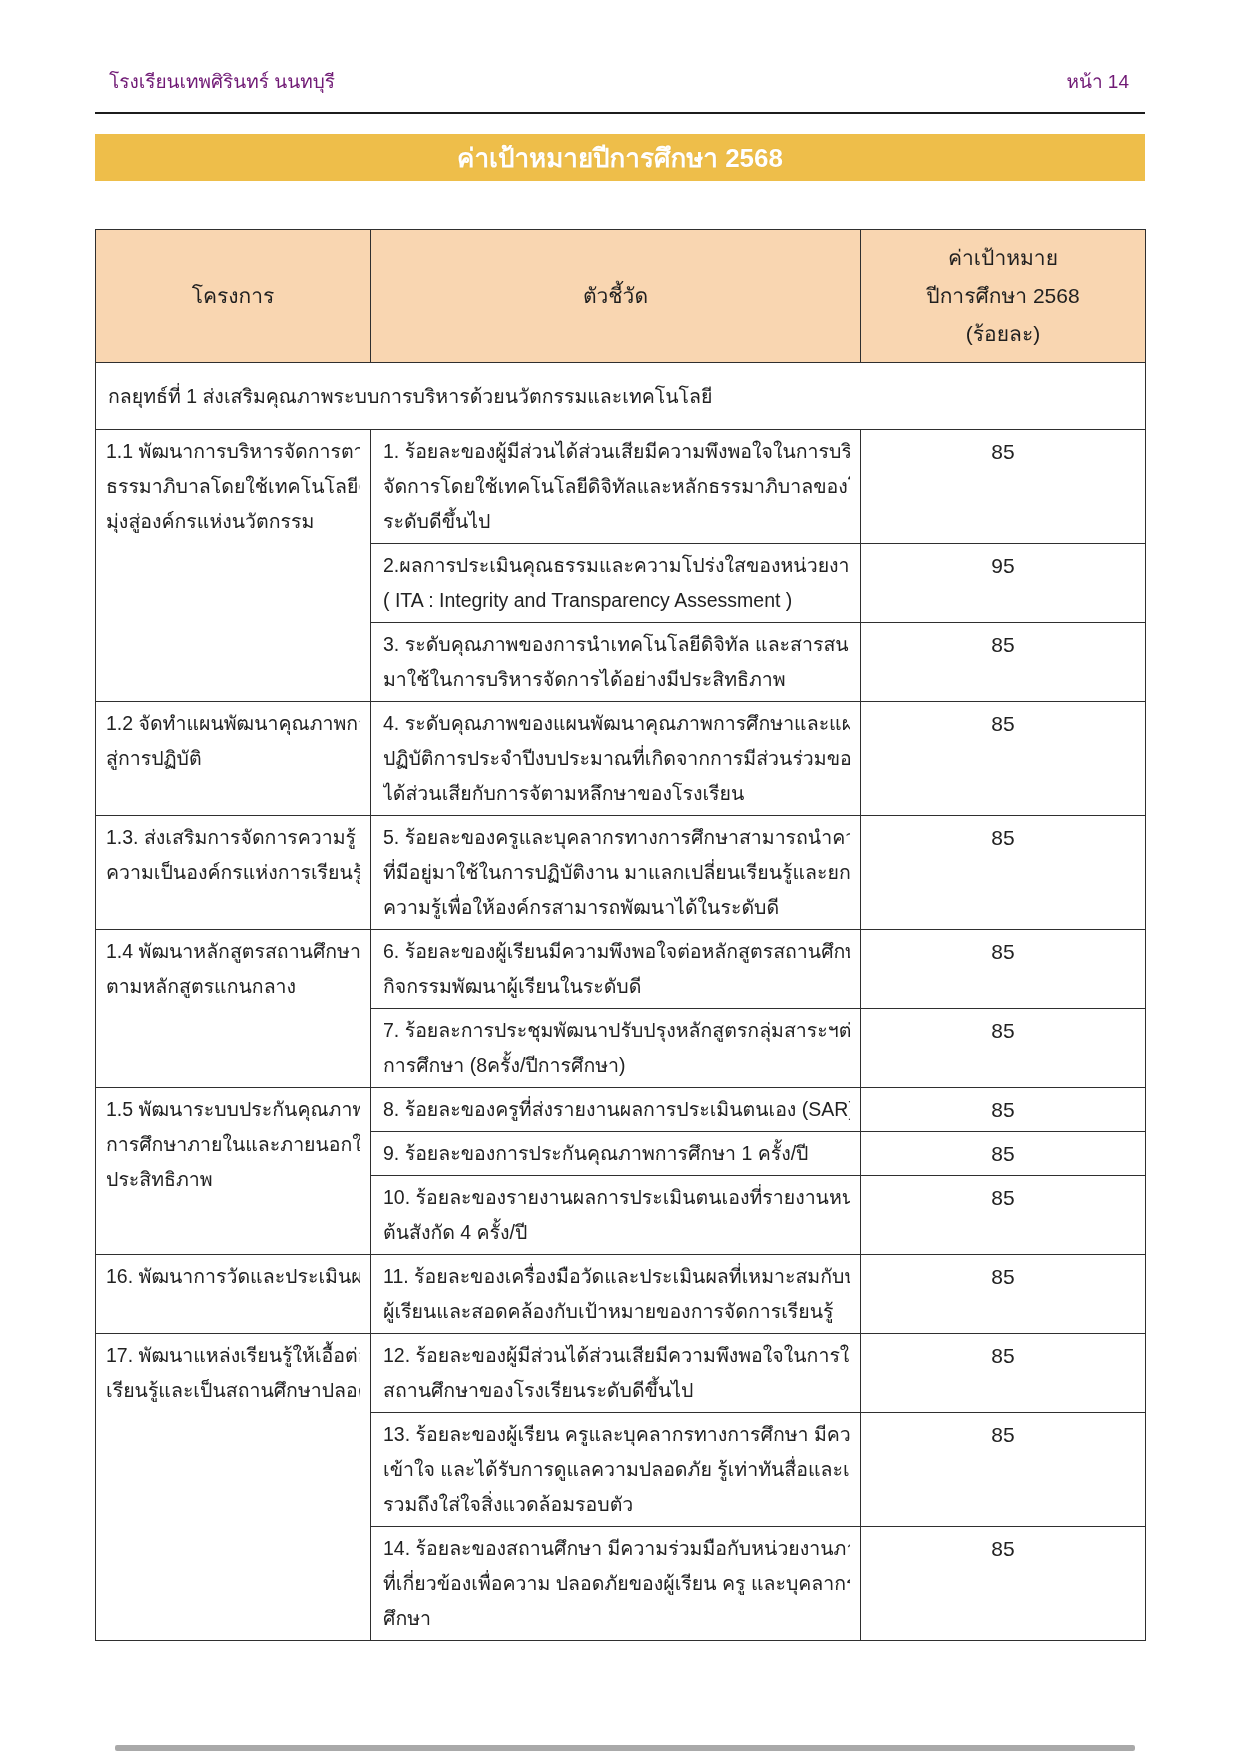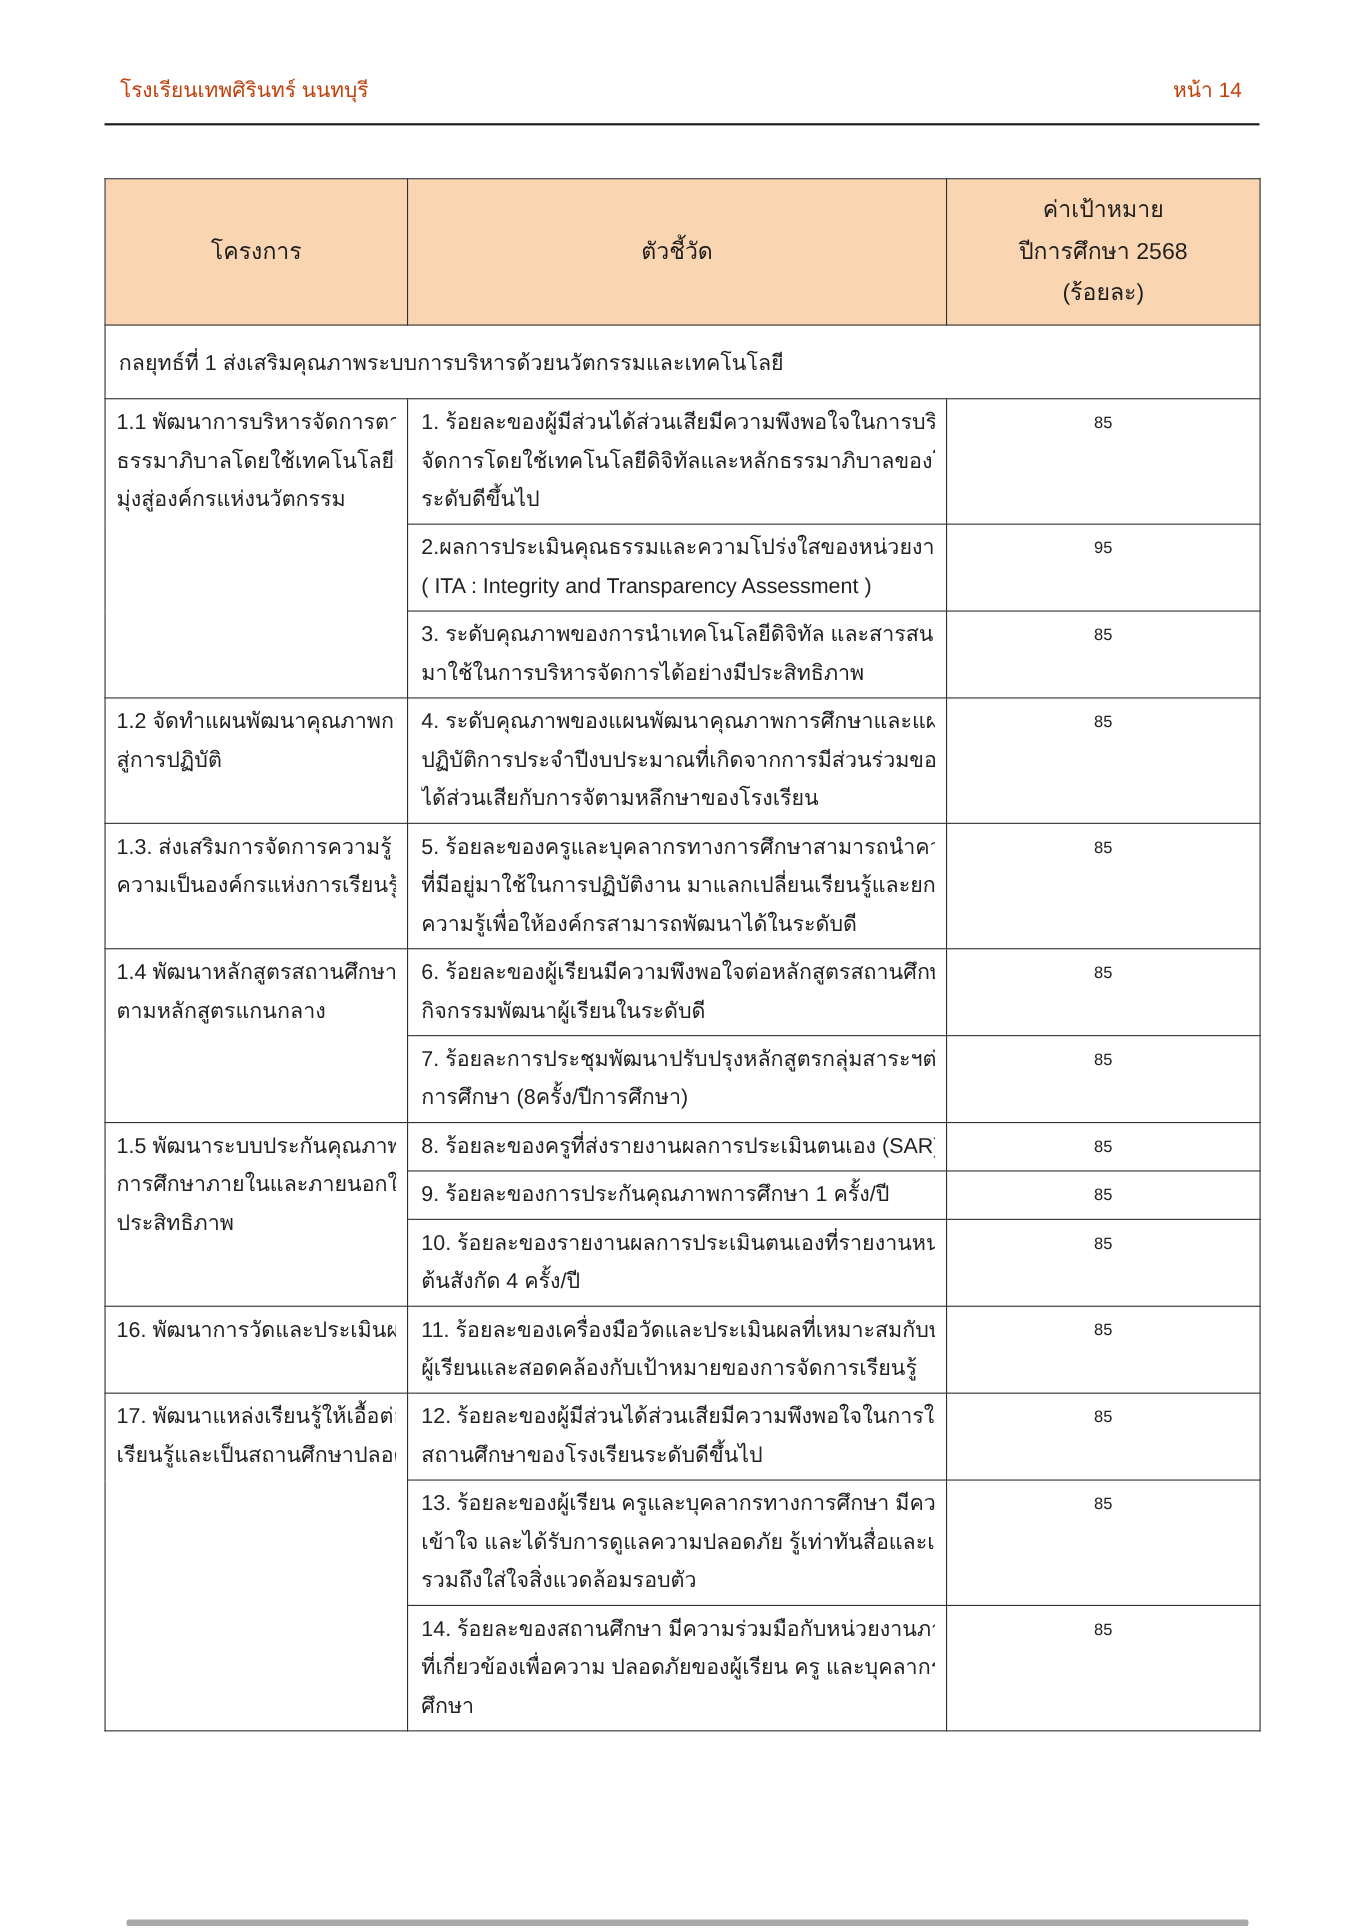--- a/index.html
+++ b/index.html
@@ -15,21 +15,21 @@
     font-family:"Liberation Sans","DejaVu Sans",sans-serif;
     color:var(--ink);
     position:relative;
     overflow:hidden;
   }
   .page{position:absolute;left:95px;top:0;width:1050px;}
   
   .running-header{
     display:flex;align-items:flex-end;
     padding:66px 10px 6px 14px;
-    font-size:19px;color:#c2410c;gap:40px;
+    font-size:19px;color:#701a75;gap:40px;
   }
   .rh-left{flex:1;text-align:left;}
   .rh-center{flex:0 0 auto;transform:translateX(-6px);}
   .rh-right{flex:1;text-align:right;padding-right:4px;}
   .rule{
     border:none;border-top:2.5px solid #1c1c1c;
     margin:10px 0 0 0;height:0;
   }
   
   .banner{
@@ -66,41 +66,44 @@
   }
   td.project-cell,td.indicator-cell{
     vertical-align:top;text-align:left;
     padding:4px 10px 4px 12px;
     font-size:19.5px;line-height:35px;
   }
   td.project-cell{padding-left:10px;}
   td.target-cell{
     vertical-align:top;text-align:center;
     padding:4px 6px;
-    font-size:15px;line-height:35px;
+    font-size:21px;line-height:35px;
   }
   .line{white-space:nowrap;overflow:hidden;}
   
   .scan-bar{
     position:absolute;left:115px;top:1745px;
     width:1020px;height:6px;background:#9a9a9a;opacity:.85;
     border-radius:2px;
   }
 </style>
 </head>
 <body>
 
 <div class="page">
 
   <div class="running-header">
     <span class="rh-left">โรงเรียนเทพศิรินทร์ นนทบุรี</span>
     <span class="rh-center">หน้า 14</span>
   </div>
   <hr class="rule">
 
+  <div class="banner">
+    <span class="banner-title">ค่าเป้าหมายปีการศึกษา 2568</span>
+  </div>
 
   <table class="goals">
     <colgroup>
         <col class="c1">
         <col class="c2">
         <col class="c3">
       </colgroup>
     <thead>
       <tr>
         <th>โครงการ</th>

